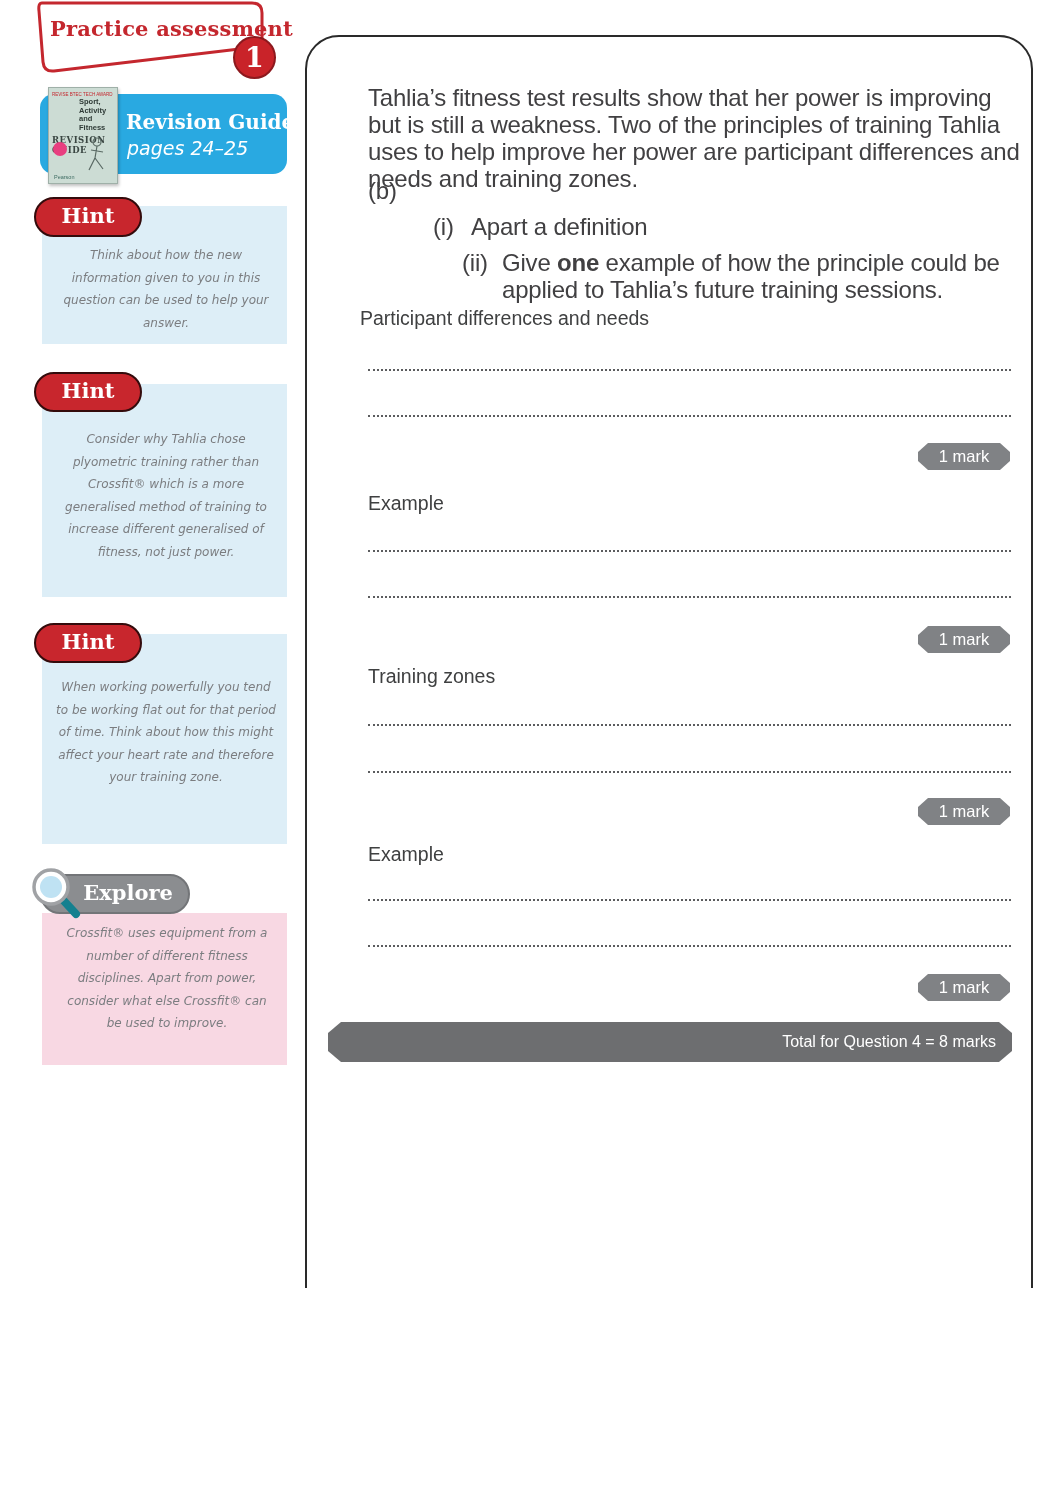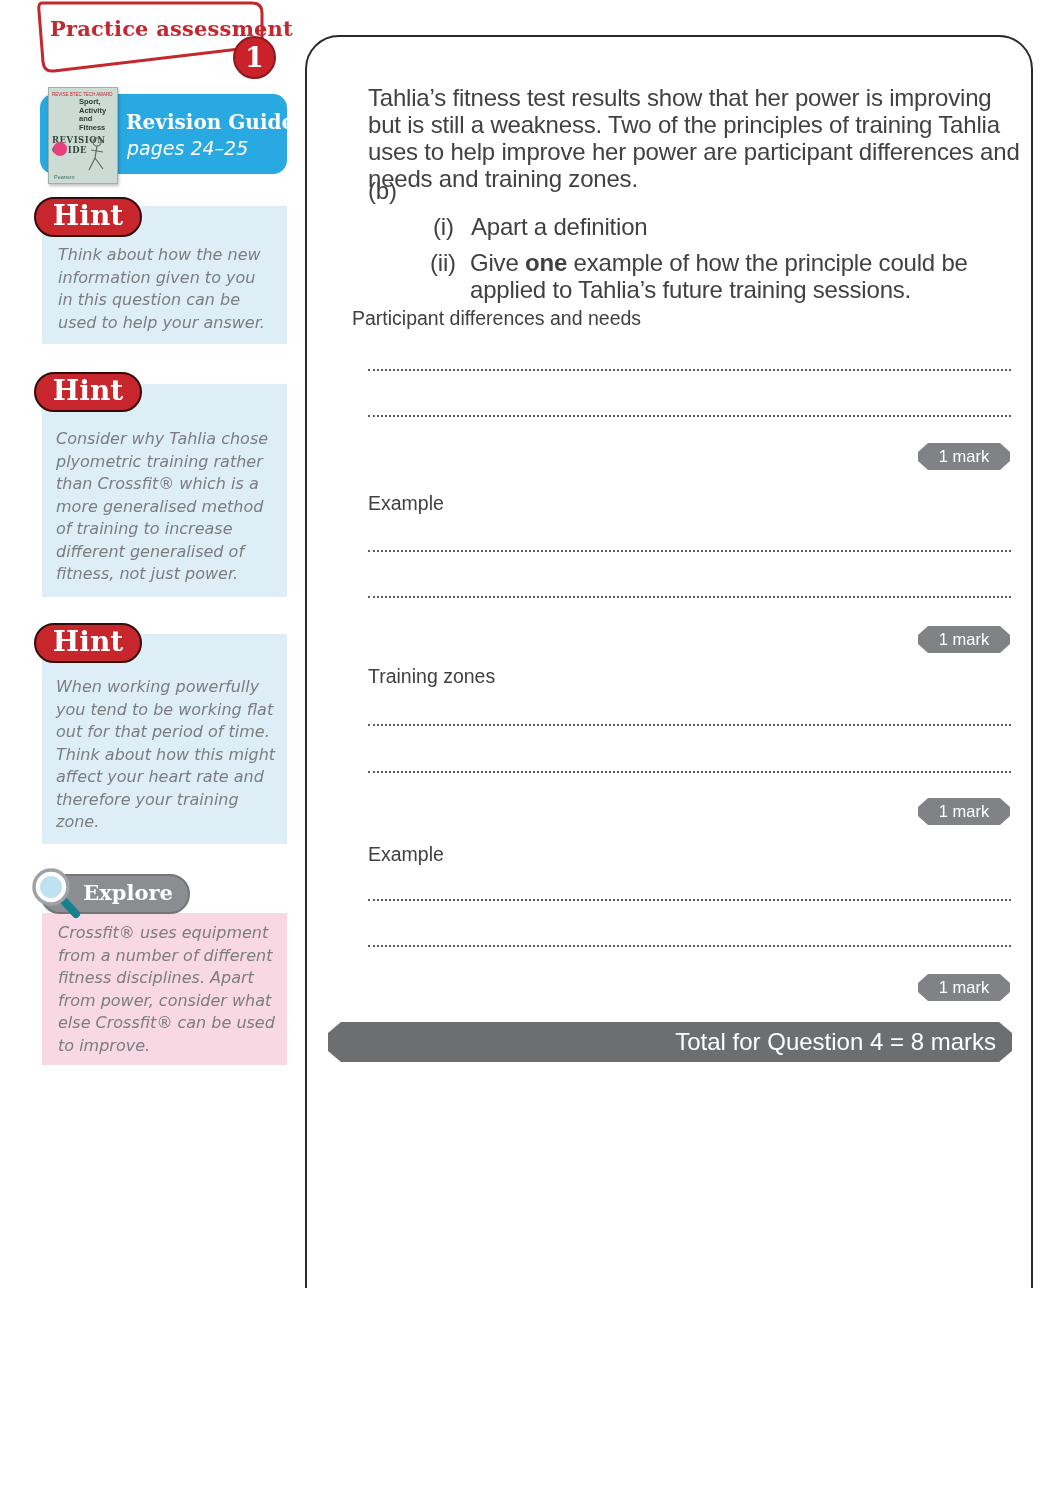--- a/index.html
+++ b/index.html
@@ -10,30 +10,30 @@
   
   .question-panel { left:305px; top:35px; width:728px; height:1402px;
     border:2.5px solid #2a2a2a; border-radius:34px; background:#ffffff; }
   .body-text { color:#414042; font-size:24px; line-height:27px; letter-spacing:-0.2px; }
   .intro { left:368px; top:84px; width:652px; }
   .qrow { display:flex; }
   .qrow .qlabel { flex:0 0 38px; }
   .row-b { left:368px; top:177px; width:600px; }
   .row-i { left:433px; top:213px; width:560px; }
   .row-ii { left:430px; top:249px; width:588px; }
-  .row-ii .qlabel { flex:0 0 40px; }
+  .row-ii .qlabel { flex:0 0 40px;margin-left:32px; }
   .row-ii .qtext { width:545px; }
   .sec-heading { color:#3f4041; font-size:19.5px; }
   .dotline { width:643px; height:0; border-top:2.5px dotted #5b5c5e; }
   .markbadge { width:92px; height:27px; background:#808285; color:#ffffff;
     font-size:16.5px; line-height:27px; text-align:center;
     clip-path:polygon(10px 0, calc(100% - 10px) 0, 100% 9px, 100% calc(100% - 9px),
       calc(100% - 10px) 100%, 10px 100%, 0 calc(100% - 9px), 0 9px); }
   .total-bar { left:328px; top:1022px; width:684px; height:40px; background:#6d6e70;
-    color:#ffffff; font-size:24px; line-height:40px; text-align:right; padding-right:16px;
+    color:#ffffff; font-size:16px; line-height:40px; text-align:right; padding-right:16px;
     clip-path:polygon(13px 0, calc(100% - 13px) 0, 100% 11px, 100% calc(100% - 11px),
       calc(100% - 13px) 100%, 13px 100%, 0 calc(100% - 11px), 0 11px); }
 
   
   .pa-title { left:50px; top:16px; font-family:"DejaVu Serif", serif; font-weight:bold;
     font-size:21px; color:#c4272e; letter-spacing:0.2px; }
   .num-circle { left:233px; top:36px; width:43px; height:43px; border-radius:50%;
     background:#c92329; border:2px solid #8d191e; color:#ffffff; text-align:center;
     font-family:"DejaVu Serif", serif; font-weight:bold; font-size:27px; line-height:40px; z-index:5; }
 
@@ -50,23 +50,23 @@
   .bc-sub { color:#3a4642; font-family:"DejaVu Serif", serif; font-weight:bold;
     font-size:8.5px; line-height:10px; margin-top:3px; letter-spacing:0.5px; }
   .bc-badge { position:absolute; left:4px; top:54px; width:14px; height:14px;
     border-radius:50%; background:#e83f80; }
   .bc-pub { position:absolute; left:5px; bottom:3px; color:#406e64; font-size:5.5px; }
 
   
   .hint-box { width:245px; background:#ddeef7; }
   .hint-badge { width:108px; height:40px; background:#c8262d; border:2.5px solid #330b0c;
     border-radius:20px; color:#ffffff; text-align:center; font-family:"DejaVu Serif", serif;
-    font-weight:bold; font-size:28px; line-height:34px; z-index:3; }
-  .hand-text { color:#7b7d80; font-size:16px; line-height:22.5px; font-style:italic;
-    font-family:"DejaVu Sans", sans-serif; }
+    font-weight:bold; font-size:21px; line-height:34px; z-index:3; }
+  .hand-text { color:#7b7d80; font-size:12px; line-height:22.5px; font-style:italic;
+    font-family:"DejaVu Sans", sans-serif;text-align:center; }
   .explore-badge { left:40px; top:874px; width:150px; height:40px; background:#8b8d90;
     border:2px solid #737578; border-radius:20px; color:#ffffff; text-align:center;
     font-family:"DejaVu Serif", serif; font-weight:bold; font-size:21px; line-height:34px;
     padding-left:26px; z-index:3; }
   .explore-box { left:42px; top:913px; width:245px; height:152px; background:#f8d8e3; }
 
   .page-num { left:38px; top:1450px; font-family:"DejaVu Serif", serif; font-size:19px; color:#1f1f1f; }
 </style>
 </head>
 <body>
@@ -128,21 +128,21 @@
   <div class="abs body-text qrow row-i">
     <span class="qlabel">(i)</span>
     <span class="qtext">Apart a definition</span>
   </div>
 
   <div class="abs body-text qrow row-ii">
     <span class="qlabel">(ii)</span>
     <span class="qtext"><span>Give </span><b>one</b><span> example of how the principle could be applied to Tahlia’s future training sessions.</span></span>
   </div>
 
-  <div class="abs sec-heading" style="left:352px; top:307px;">Participant differences and needs</div>
+  <div class="abs sec-heading" style="left:360px; top:307px;">Participant differences and needs</div>
   <div class="abs dotline" style="left:368px; top:369px;"></div>
   <div class="abs dotline" style="left:368px; top:415px;"></div>
   <div class="abs markbadge" style="left:918px; top:443px;">1 mark</div>
 
   <div class="abs sec-heading" style="left:368px; top:492px;">Example</div>
   <div class="abs dotline" style="left:368px; top:550px;"></div>
   <div class="abs dotline" style="left:368px; top:596px;"></div>
   <div class="abs markbadge" style="left:918px; top:626px;">1 mark</div>
 
   <div class="abs sec-heading" style="left:368px; top:665px;">Training zones</div>

